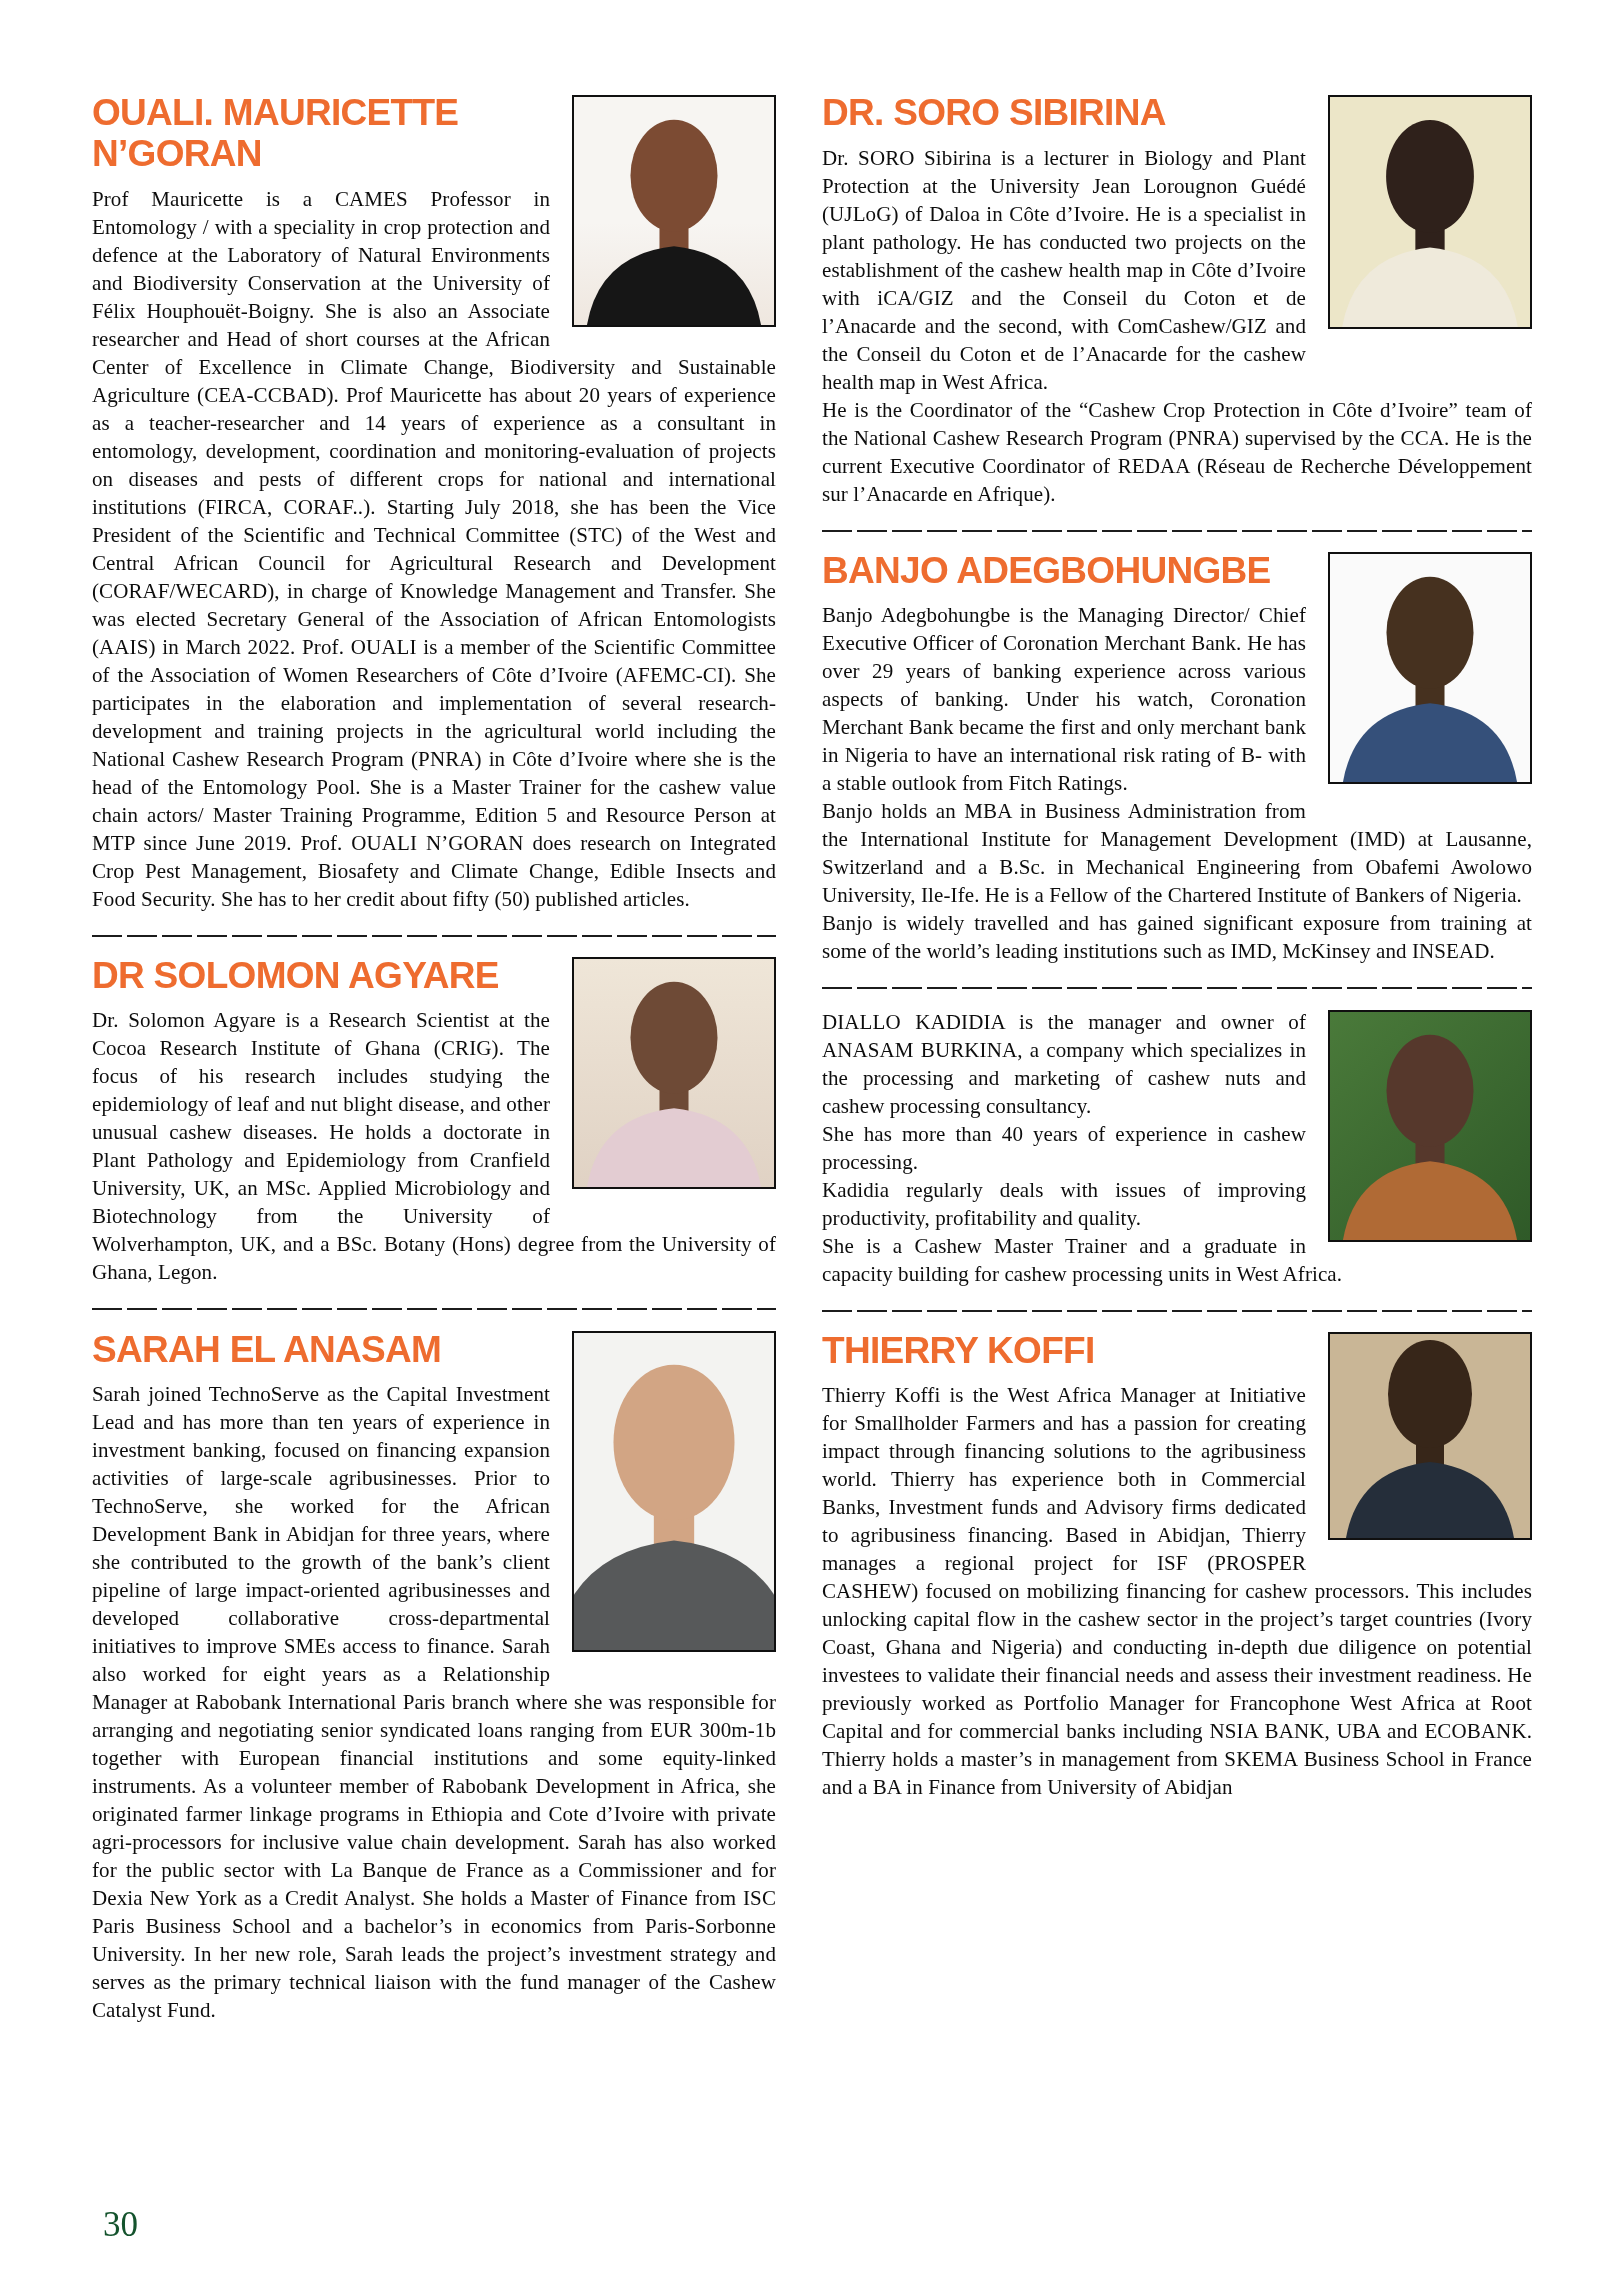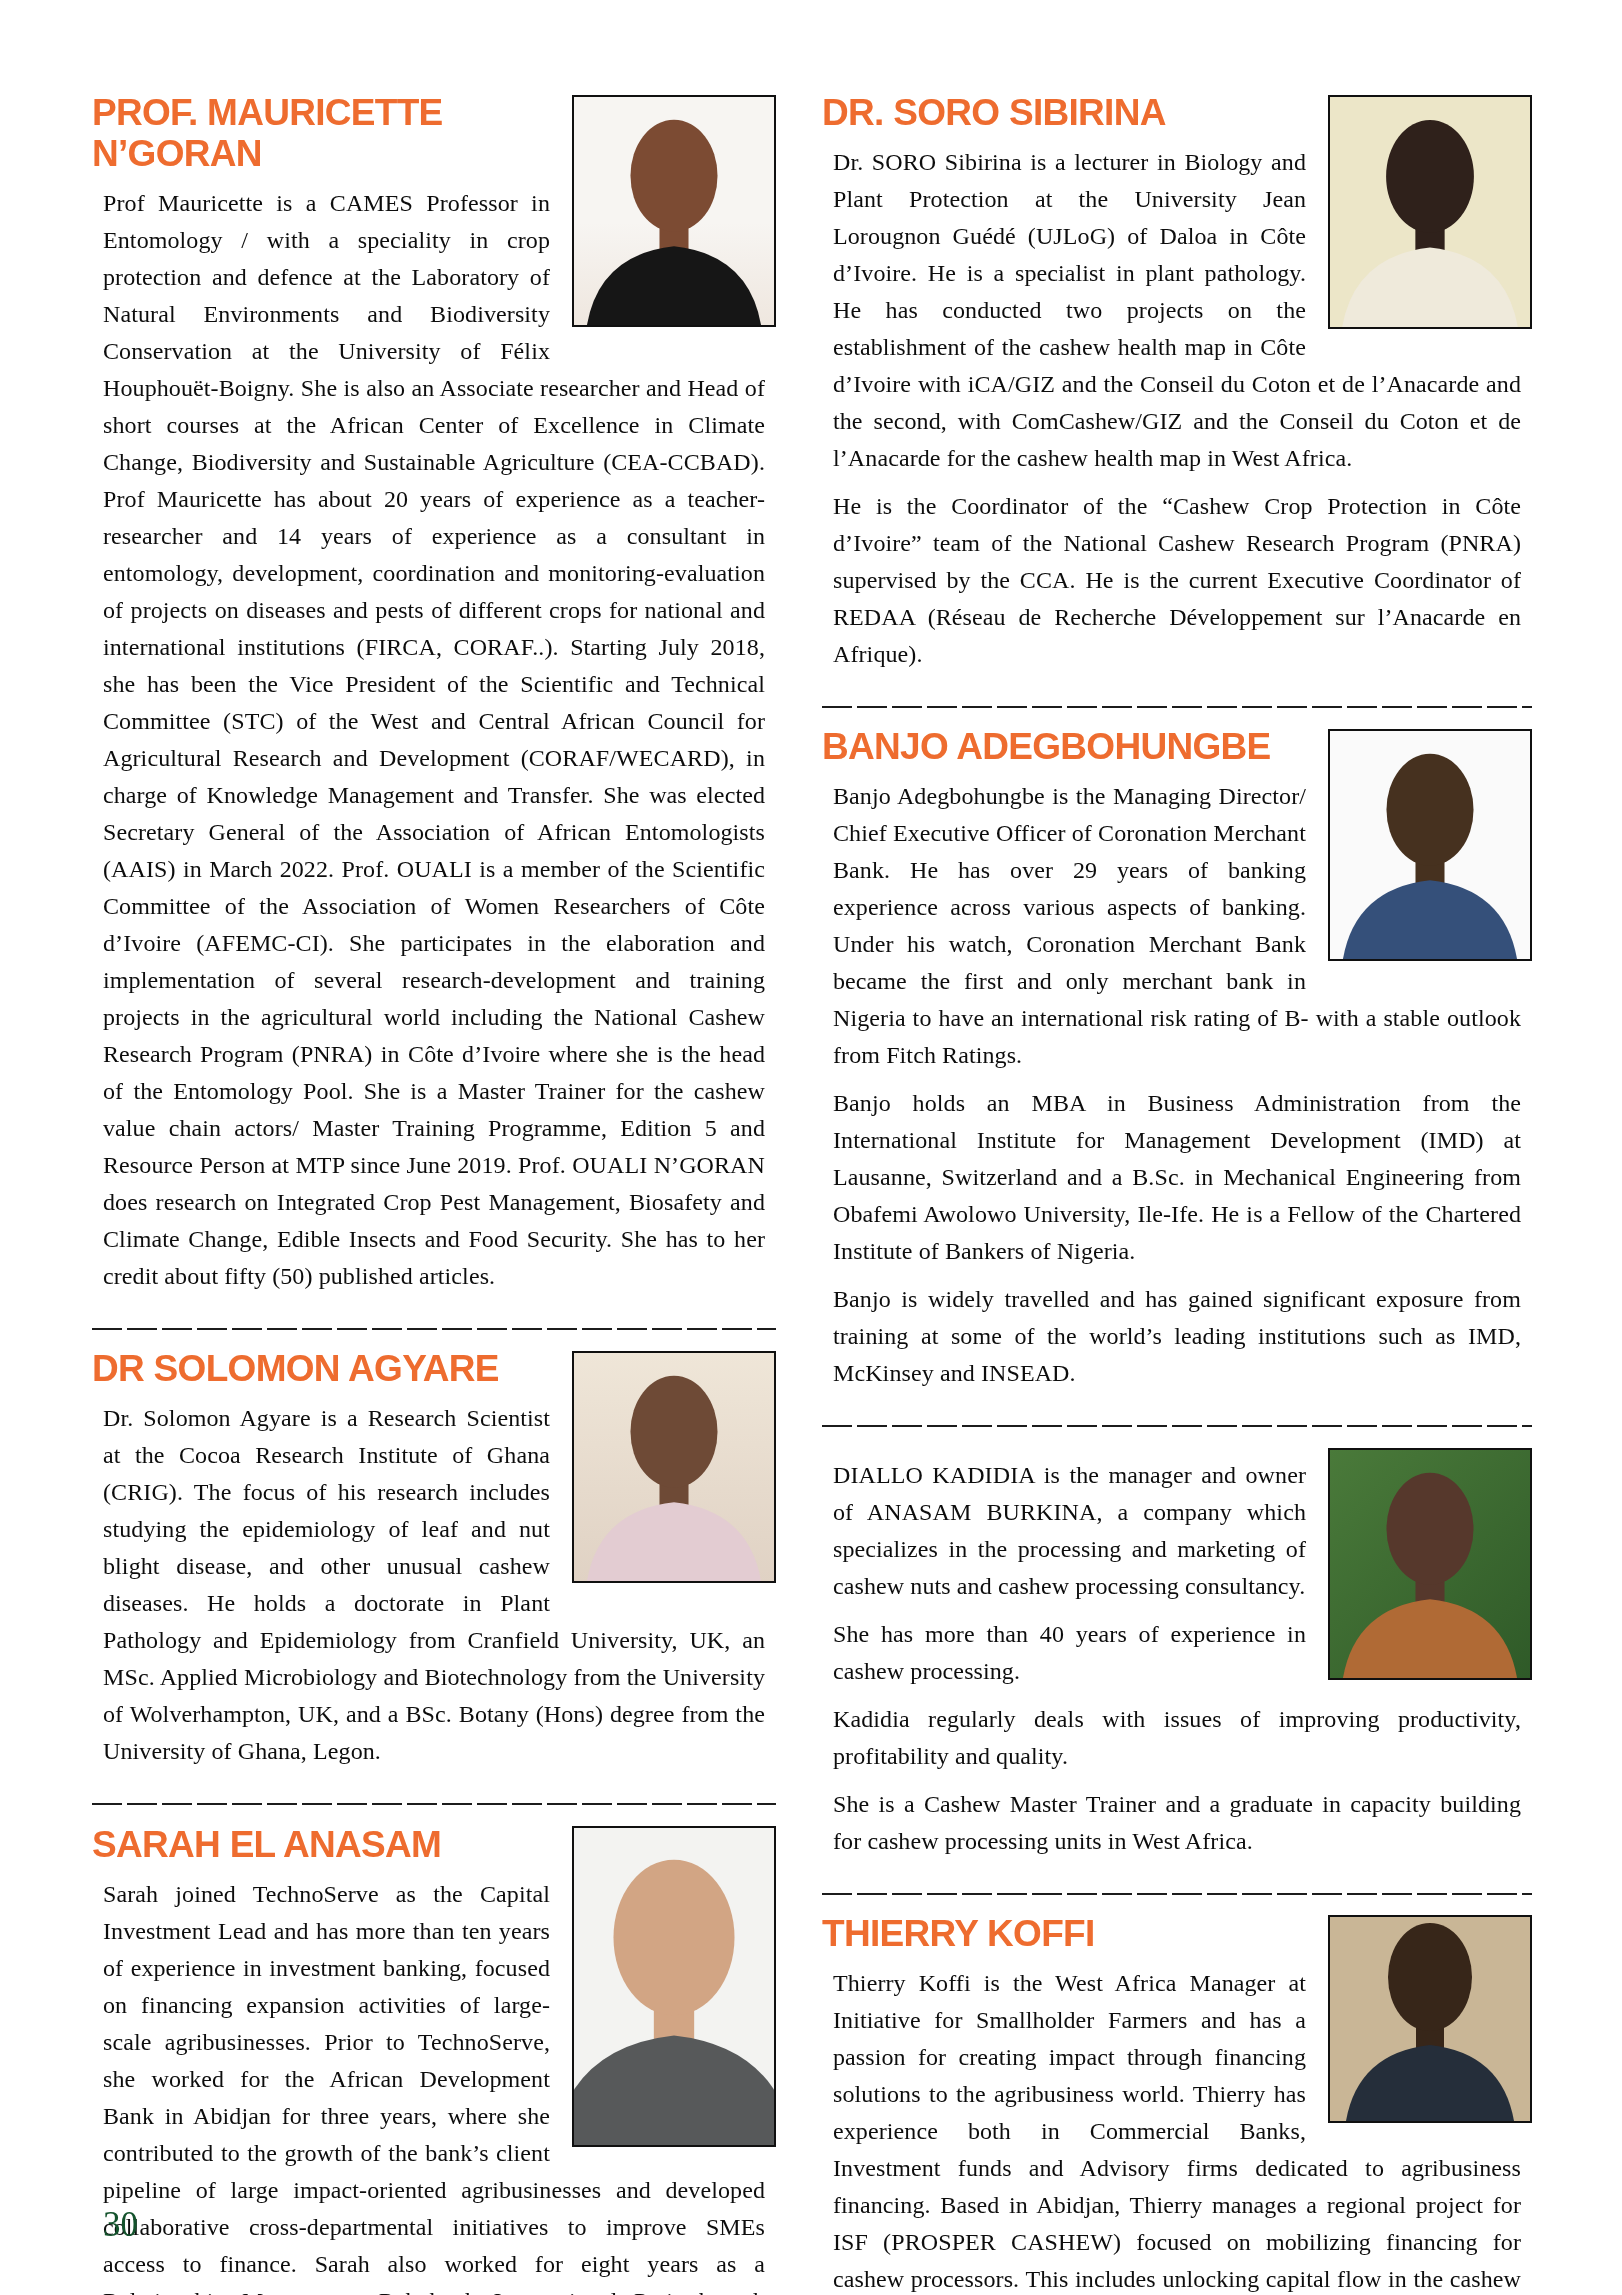--- a/index.html
+++ b/index.html
@@ -34,23 +34,23 @@
     font-weight: bold;
     font-size: 37px;
     line-height: 41px;
     letter-spacing: -0.7px;
     color: #EE6C2F;
     margin: 0 0 10.5px 0;
     white-space: pre-line;
   }
 
   p.bio {
-    font-size: 24px;
-    line-height: 37px;
-    margin: 11px;
+    font-size: 21px;
+    line-height: 28px;
+    margin: 0;
     text-align: justify;
     letter-spacing: 0.1px;
   }
   p.bio:empty { display: none; }
 
   .photo {
     float: right;
     width: 200px;
     height: 228px;
     border: 2.6px solid #101010;
@@ -88,21 +88,21 @@
     <div class="col-left">
 
       <div class="section">
         <div class="photo" style="background:linear-gradient(180deg,#f7f5f2 55%,#efe7df);--skin:#7c4b33;--cloth:#161616;height:228px">
           <svg viewBox="0 0 100 110" preserveAspectRatio="xMidYMax slice">
             <rect x="43" y="55" width="14" height="22" fill="var(--skin)"></rect>
             <path d="M8 110 Q14 76 50 72 Q86 76 92 110 Z" fill="var(--cloth)"></path>
             <ellipse cx="50" cy="38" rx="21" ry="27" fill="var(--skin)"></ellipse>
           </svg>
         </div>
-        <h2 class="profile-name">PROF. MAURICETTE
+        <h2 class="profile-name">OUALI. MAURICETTE
 N’GORAN</h2>
         <p class="bio">Prof Mauricette is a CAMES Professor in Entomology / with a speciality in crop protection and defence at the Laboratory of Natural Environments and Biodiversity Conservation at the University of Félix Houphouët-Boigny. She is also an Associate researcher and Head of short courses at the African Center of Excellence in Climate Change, Biodiversity and Sustainable Agriculture (CEA-CCBAD). Prof Mauricette has about 20 years of experience as a teacher-researcher and 14 years of experience as a consultant in entomology, development, coordination and monitoring-evaluation of projects on diseases and pests of different crops for national and international institutions (FIRCA, CORAF..). Starting July 2018, she has been the Vice President of the Scientific and Technical Committee (STC) of the West and Central African Council for Agricultural Research and Development (CORAF/WECARD), in charge of Knowledge Management and Transfer. She was elected Secretary General of the Association of African Entomologists (AAIS) in March 2022. Prof. OUALI is a member of the Scientific Committee of the Association of Women Researchers of Côte d’Ivoire (AFEMC-CI). She participates in the elaboration and implementation of several research-development and training projects in the agricultural world including the National Cashew Research Program (PNRA) in Côte d’Ivoire where she is the head of the Entomology Pool. She is a Master Trainer for the cashew value chain actors/ Master Training Programme, Edition 5 and Resource Person at MTP since June 2019. Prof. OUALI N’GORAN does research on Integrated Crop Pest Management, Biosafety and Climate Change, Edible Insects and Food Security. She has to her credit about fifty (50) published articles.</p>
 
       </div>
 
       <div class="divider"></div>
 
       <div class="section">
         <div class="photo" style="background:linear-gradient(180deg,#efe6d8,#e0d2c4);--skin:#6e4a36;--cloth:#e3ccd2;height:228px">
           <svg viewBox="0 0 100 110" preserveAspectRatio="xMidYMax slice">

